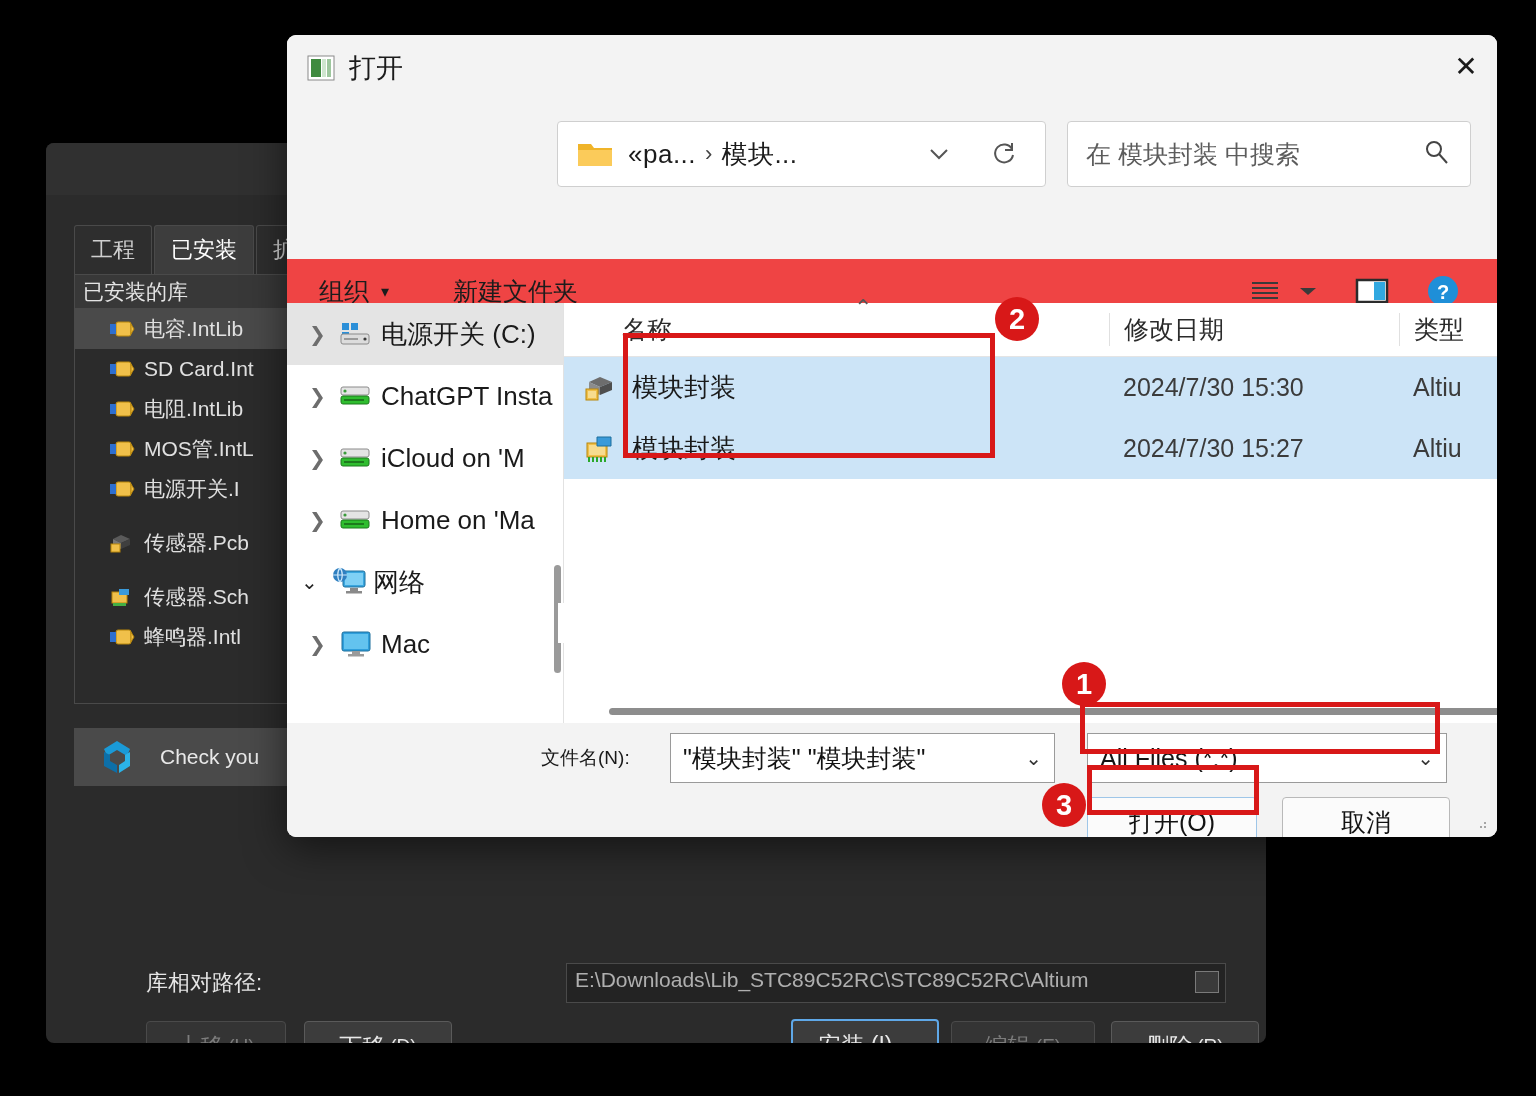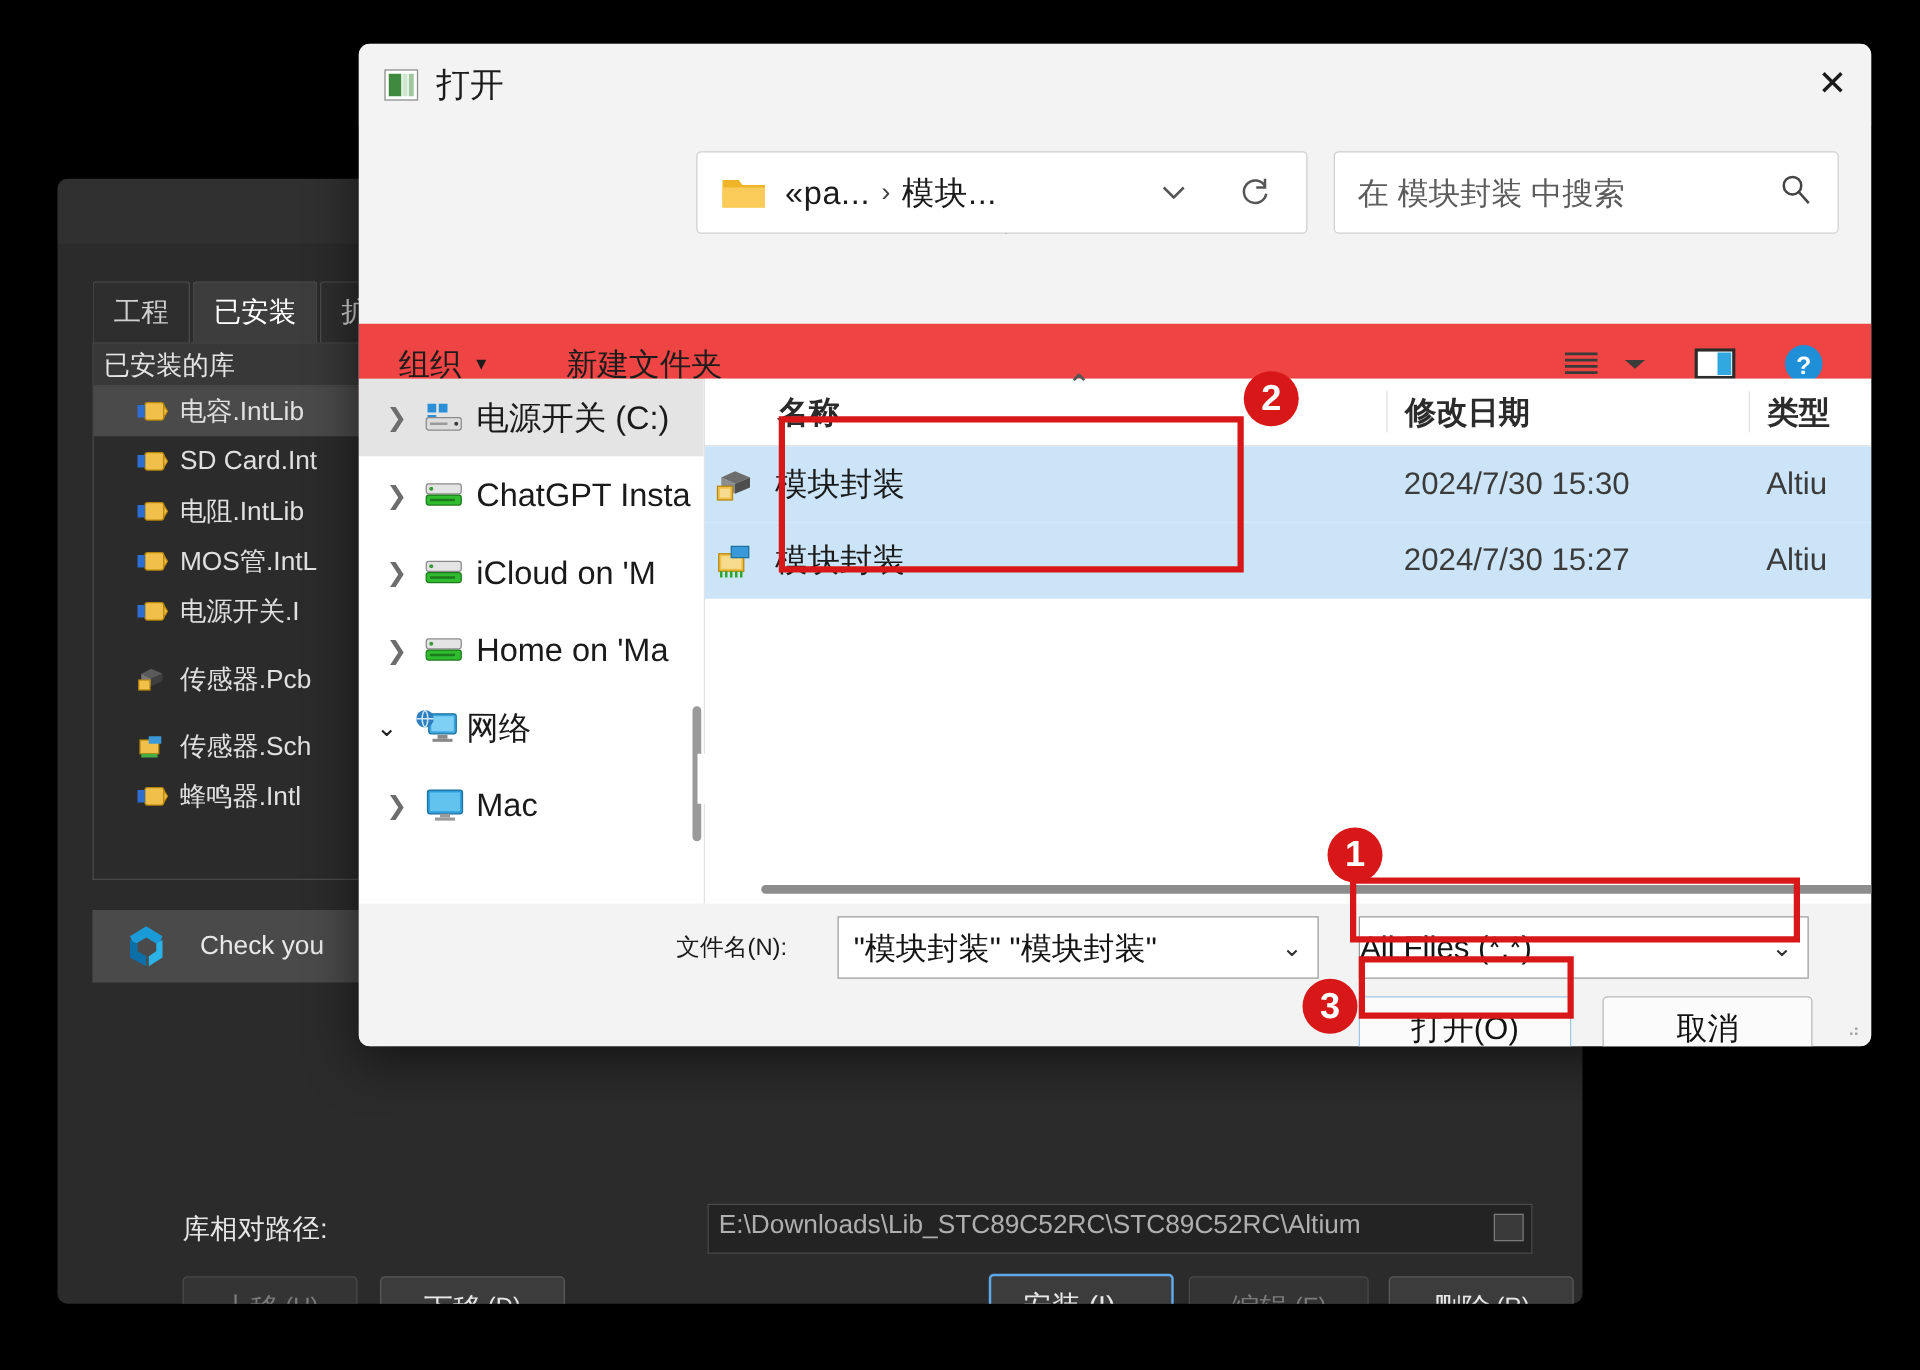--- a/index.html
+++ b/index.html
@@ -208,35 +208,34 @@
 
   .filelist {
     position: absolute; left: 277px; top: 0; right: 0; height: 100%;
     background: #ffffff;
   }
   .fl-head {
     display: flex; height: 54px; align-items: center;
     border-bottom: 1px solid #e4e4e4;
     font-size: 25px; color: #2b2b2b;
     background: #ffffff;
-    font-weight: bold;
   }
   .fl-head .c-name { width: 545px; padding-left: 58px; position: relative; }
   .fl-head .c-date { width: 290px; padding-left: 14px; border-left: 1px solid #e0e0e0; }
   .fl-head .c-type { flex: 1; padding-left: 14px; border-left: 1px solid #e0e0e0; }
   .sort-caret {
     position: absolute; left: 290px; top: -18px;
     font-size: 22px; color: #555;
   }
   .fl-row {
     display: flex; align-items: center; height: 61px;
     font-size: 26px; color: #1a1a1a;
   }
   .fl-row.sel { background: #cce4f7; }
-  .fl-row .c-name { width: 545px; padding-left: 8px; display: flex; align-items: center; }
+  .fl-row .c-name { width: 545px; padding-left: 20px; display: flex; align-items: center; }
   .fl-row .c-name .fic { margin-right: 14px; display: flex; }
   .fl-row .c-date { width: 290px; padding-left: 14px; color: #3b3b3b; font-size: 25px; }
   .fl-row .c-type { flex: 1; padding-left: 14px; color: #3b3b3b; font-size: 25px; }
   .fl-hscroll-track {
     position: absolute; left: 0; bottom: 0; width: 100%; height: 22px;
   }
   .fl-hscroll-thumb {
     position: absolute; left: 45px; top: 7px; width: 940px; height: 7px;
     background: #8d8d8d; border-radius: 4px;
   }
@@ -259,21 +258,21 @@
     display: flex; align-items: center;
   }
   .fn-field .val { font-size: 25px; color: #141414; margin-left: 12px; white-space: nowrap; }
   .fn-field .dd { position: absolute; right: 12px; top: 50%; transform: translateY(-50%); font-size: 20px; color: #333; }
   .ft-field {
     position: absolute; left: 800px; top: 10px;
     width: 360px; height: 50px;
     background: #ffffff; border: 1px solid #9a9a9a;
     display: flex; align-items: center;
   }
-  .ft-field .val { font-size: 25px; color: #141414; white-space: nowrap; }
+  .ft-field .val { font-size: 25px; color: #141414; margin-left: 12px; white-space: nowrap; }
   .ft-field .dd { position: absolute; right: 12px; top: 50%; transform: translateY(-50%); font-size: 20px; color: #333; }
   .lightbtn {
     position: absolute; top: 74px; height: 50px;
     background: #fbfbfb; border: 1px solid #b9b9b9; border-radius: 4px;
     display: flex; align-items: center; justify-content: center;
     font-size: 25px; color: #121212; white-space: nowrap;
   }
   #dlg-open   { left: 800px; width: 170px; border-color:#9ec6e8; }
   #dlg-cancel { left: 995px; width: 168px; }
 

